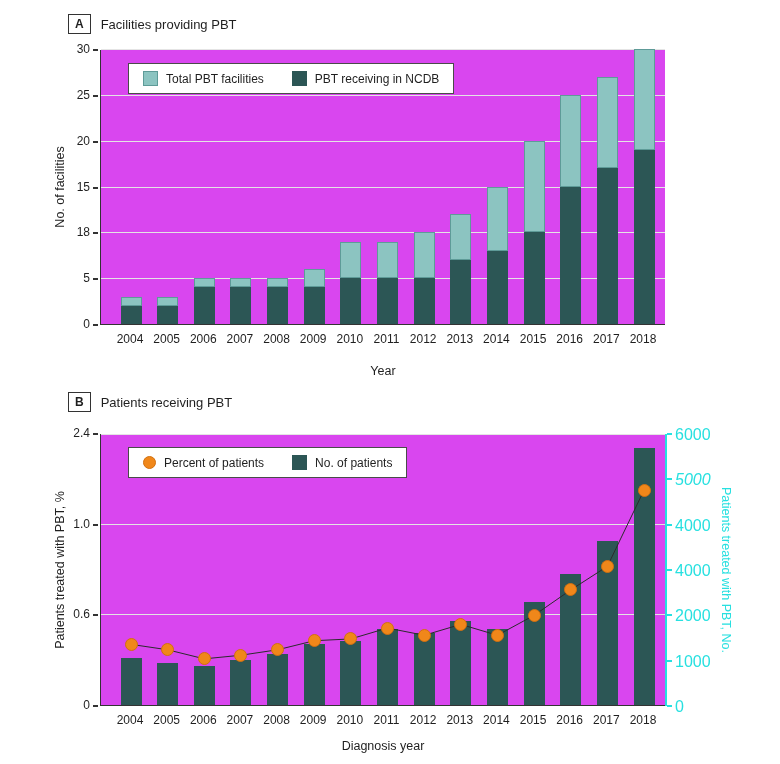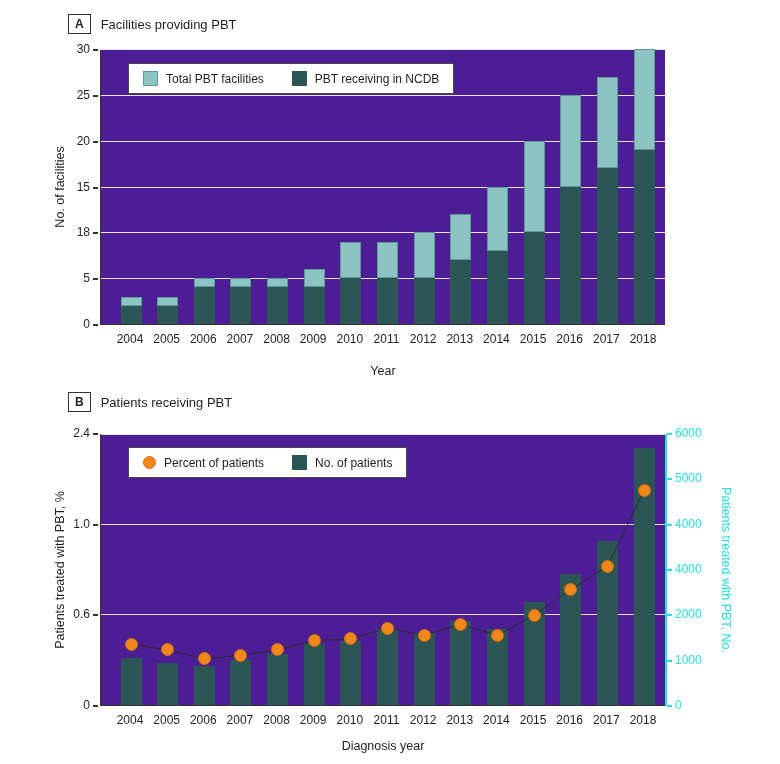--- a/index.html
+++ b/index.html
@@ -4,29 +4,29 @@
 <style>
   html,body{margin:0;padding:0;background:#ffffff;}
   #fig{
     position:relative;width:780px;height:764px;background:#fff;
     font-family:"Liberation Sans",sans-serif;color:#1f1f1f;overflow:hidden;
   }
   .panel-header{position:absolute;left:68px;display:flex;align-items:center;gap:10px;z-index:6;}
   #headerA{top:14px;} #headerB{top:392px;}
   .tag{border:1px solid #333;font-weight:bold;font-size:12px;line-height:1;padding:3px 6px;background:#fff;}
   .panel-title{font-size:13px;}
-  .plot{position:absolute;left:100px;width:565px;background:#4c1d95;
+  .plot{position:absolute;left:100px;width:565px;background:#d946ef;
         border-left:1.5px solid #333;border-bottom:1.5px solid #333;box-sizing:border-box;}
   #plotA{top:50px;height:275px;}
   #plotB{top:434px;height:272px;}
   .gridline{position:absolute;left:0;right:0;height:1px;background:#E4E4E4;z-index:0;}
   .bar{position:absolute;z-index:1;}
   .ytick{position:absolute;width:5px;height:2px;z-index:2;}
   .yticklab{position:absolute;width:40px;text-align:right;font-size:12px;}
-  .rticklab{position:absolute;width:44px;text-align:left;font-size:12px;}
+  .rticklab{position:absolute;width:44px;text-align:left;font-size:16px;}
   .xticklab{position:absolute;width:38px;text-align:center;font-size:12px;}
   .axis-title{position:absolute;font-size:12.5px;white-space:nowrap;}
   .rot-left{transform:translate(-50%,-50%) rotate(-90deg);}
   .rot-right{transform:translate(-50%,-50%) rotate(90deg);}
   .center-x{transform:translateX(-50%);}
   .legend{position:absolute;left:27px;top:13px;border:1px solid #4a4a4a;background:#fff;
           display:flex;align-items:center;gap:28px;padding:7px 14px;z-index:5;}
   .legend-item{display:flex;align-items:center;gap:8px;font-size:12px;white-space:nowrap;}
   .sw-square{width:15px;height:15px;box-sizing:border-box;}
   .sw-dot{width:11px;height:11px;border-radius:50%;}
@@ -200,21 +200,21 @@
     <div class="rticklab" style="left: 675px; top: 698px; color: rgb(39, 224, 224);">0</div>
     <div class="ytick" style="left: 667px; top: 659.667px; background: rgb(39, 224, 224);"></div>
     <div class="rticklab" style="left: 675px; top: 652.667px; color: rgb(39, 224, 224);">1000</div>
     <div class="ytick" style="left: 667px; top: 614.333px; background: rgb(39, 224, 224);"></div>
     <div class="rticklab" style="left: 675px; top: 607.333px; color: rgb(39, 224, 224);">2000</div>
     <div class="ytick" style="left: 667px; top: 569px; background: rgb(39, 224, 224);"></div>
     <div class="rticklab" style="left: 675px; top: 562px; color: rgb(39, 224, 224);">4000</div>
     <div class="ytick" style="left: 667px; top: 523.667px; background: rgb(39, 224, 224);"></div>
     <div class="rticklab" style="left: 675px; top: 516.667px; color: rgb(39, 224, 224);">4000</div>
     <div class="ytick" style="left: 667px; top: 478.333px; background: rgb(39, 224, 224);"></div>
-    <div class="rticklab" style="left: 675px; top: 471.333px; color: rgb(39, 224, 224);">5000</div>
+    <div class="rticklab" style="left: 675px; top: 471.333px; color: rgb(39, 224, 224); font-style: italic;">5000</div>
     <div class="ytick" style="left: 667px; top: 433px; background: rgb(39, 224, 224);"></div>
     <div class="rticklab" style="left: 675px; top: 426px; color: rgb(39, 224, 224);">6000</div>
     <div class="xticklab" style="left: 111px; top: 713px;">2004</div>
     <div class="xticklab" style="left: 147.643px; top: 713px;">2005</div>
     <div class="xticklab" style="left: 184.286px; top: 713px;">2006</div>
     <div class="xticklab" style="left: 220.929px; top: 713px;">2007</div>
     <div class="xticklab" style="left: 257.571px; top: 713px;">2008</div>
     <div class="xticklab" style="left: 294.214px; top: 713px;">2009</div>
     <div class="xticklab" style="left: 330.857px; top: 713px;">2010</div>
     <div class="xticklab" style="left: 367.5px; top: 713px;">2011</div>

